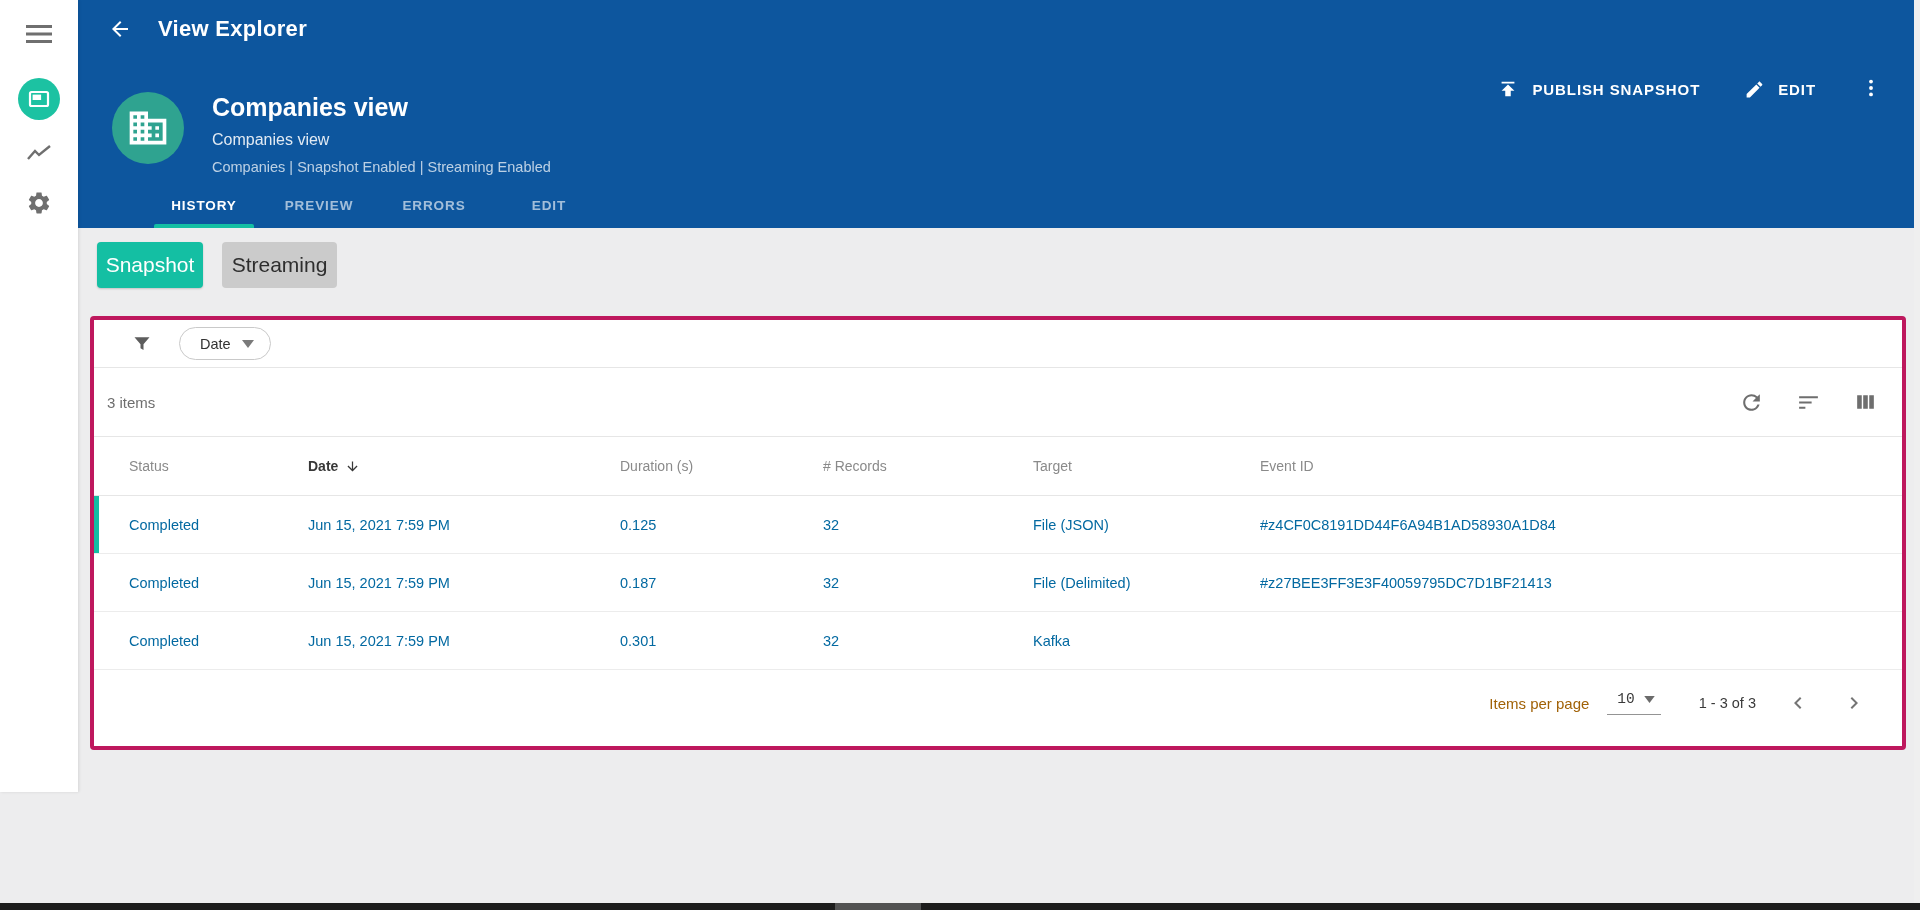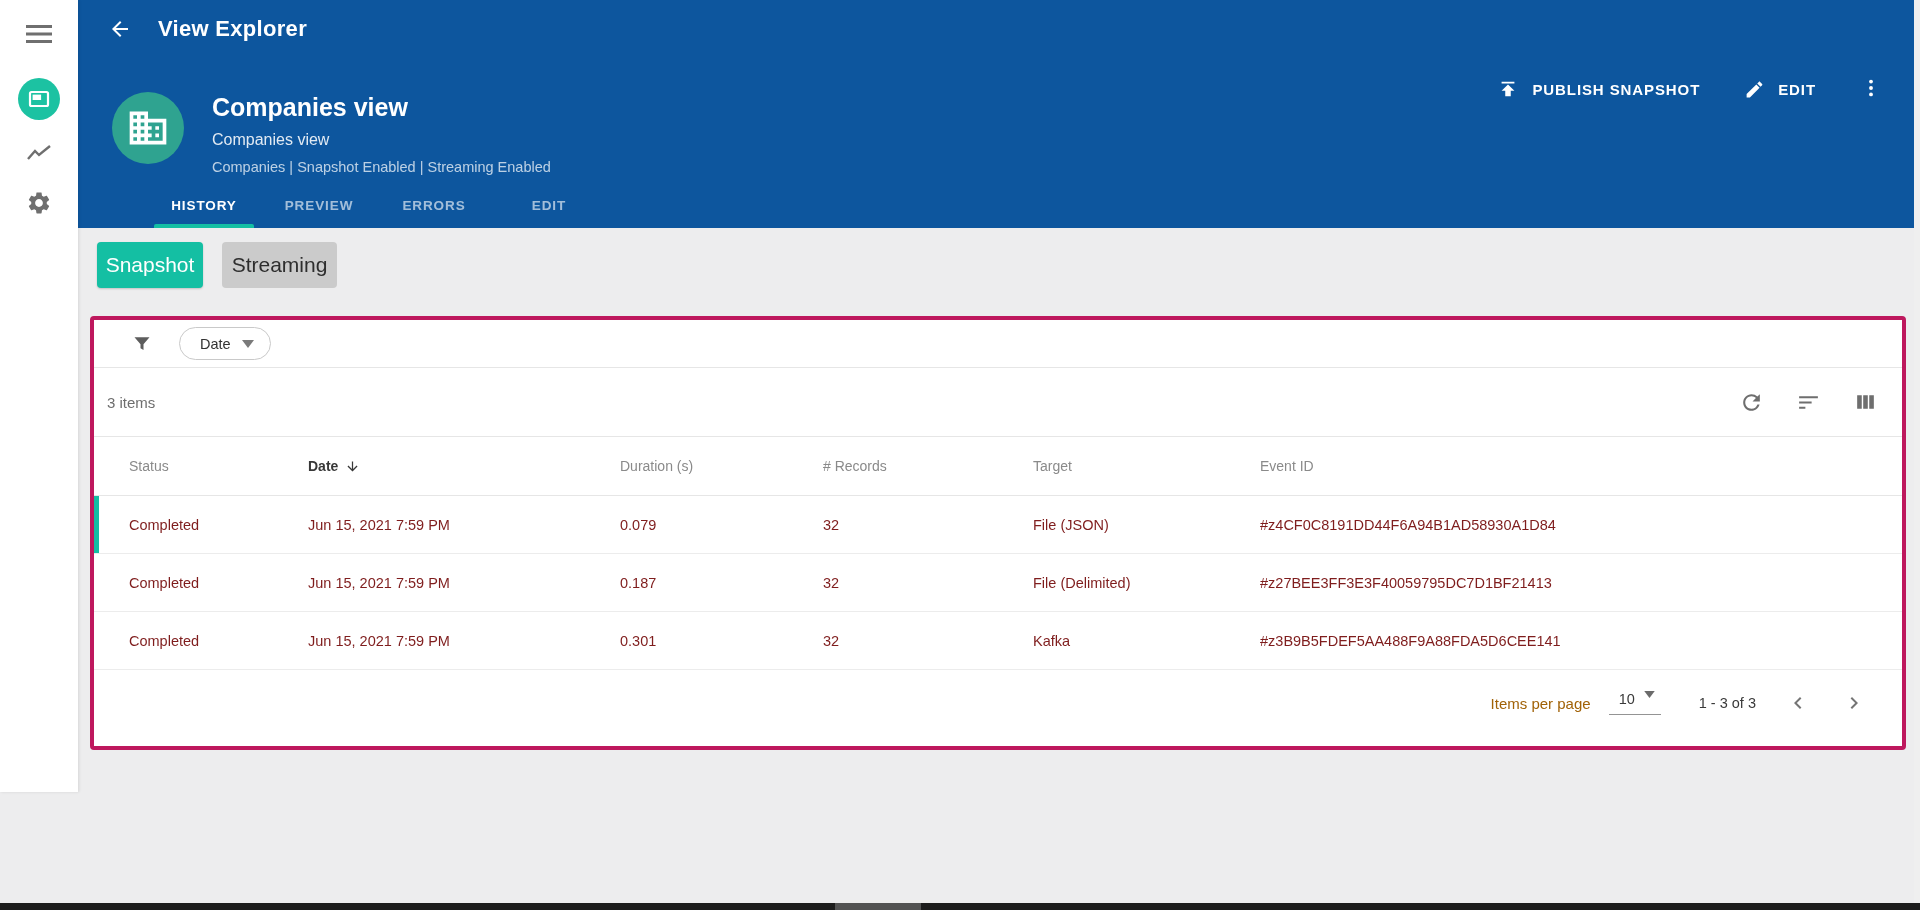--- a/index.html
+++ b/index.html
@@ -71,28 +71,28 @@
   .items-count { font-size:15px; color:#6e6e6e; }
   .table-actions { margin-left:auto; display:flex; align-items:center; gap:32px; }
   .tbl-icon-btn { background:none; border:none; cursor:pointer; display:flex; }
 
   .grid-row { display:grid; grid-template-columns:179px 312px 203px 210px 227px 1fr;
     padding-left:35px; align-items:center; }
   .thead { height:59px; border-bottom:1px solid #e6e6e6; font-size:14px; color:#8a8a8a; }
   .th { cursor:pointer; }
   .th-date { color:#383838; font-weight:700; display:flex; align-items:center; gap:7px; }
   .trow { height:58px; border-bottom:1px solid #ececec; font-size:14.5px;
-    color:#7f1d1d; position:relative; cursor:pointer; background:#fff; }
+    color:#0369a1; position:relative; cursor:pointer; background:#fff; }
   .accent { position:absolute; left:0; top:0; bottom:0; width:5px; background:#14bfa3; }
 
   .pagination { height:76px; display:flex; align-items:center; justify-content:flex-end;
     padding:0 36px 10px 0; }
   .pg-label { font-size:15px; color:#a16207; }
-  .page-size { display:flex; gap:9px; margin-left:18px;
-    border:none; border-bottom:1px solid #949494; background:none; font-family:Liberation Sans, sans-serif;
+  .page-size { display:flex; align-items:center; gap:9px; margin-left:18px;
+    border:none; border-bottom:1px solid #949494; background:none; font-family:Liberation Mono, monospace;
     font-size:14.5px; color:#3a3a3a; padding:0 6px 7px 10px; cursor:pointer; }
   .pg-range { margin-left:38px; font-size:14.5px; color:#3a3a3a; }
   .chev-btn { background:none; border:none; cursor:pointer; display:flex; }
   .chev-left { margin-left:30px; }
   .chev-right { margin-left:32px; }
 
   
   .v-scroll { position:fixed; top:0; right:0; width:6px; height:903px; background:#efefef; }
   .h-scroll { position:fixed; left:0; bottom:0; width:1920px; height:7px; background:#1c1c1c; }
   .h-thumb { position:absolute; left:835px; top:0; width:86px; height:7px; background:#525252; }
@@ -240,42 +240,41 @@
           <div class="th">Duration (s)</div>
           <div class="th"># Records</div>
           <div class="th">Target</div>
           <div class="th">Event ID</div>
         </div>
 
         <div class="grid-row trow">
           <div class="accent"></div>
           <div>Completed</div>
           <div>Jun 15, 2021 7:59 PM</div>
-          <div>0.079</div>
+          <div>0.125</div>
           <div>32</div>
           <div>File (JSON)</div>
           <div>#z4CF0C8191DD44F6A94B1AD58930A1D84</div>
         </div>
 
         <div class="grid-row trow">
           <div>Completed</div>
           <div>Jun 15, 2021 7:59 PM</div>
           <div>0.187</div>
           <div>32</div>
           <div>File (Delimited)</div>
           <div>#z27BEE3FF3E3F40059795DC7D1BF21413</div>
         </div>
 
         <div class="grid-row trow">
           <div>Completed</div>
           <div>Jun 15, 2021 7:59 PM</div>
           <div>0.301</div>
           <div>32</div>
           <div>Kafka</div>
-          <div>#z3B9B5FDEF5AA488F9A88FDA5D6CEE141</div>
         </div>
 
         <div class="pagination">
           <span class="pg-label">Items per page</span>
           <button class="page-size">
             <span>10</span>
             <svg width="11" height="7" viewBox="0 0 12 8">
               <path fill="#6b6b6b" d="M0 0h12L6 8 0 0z"></path>
             </svg>
           </button>

